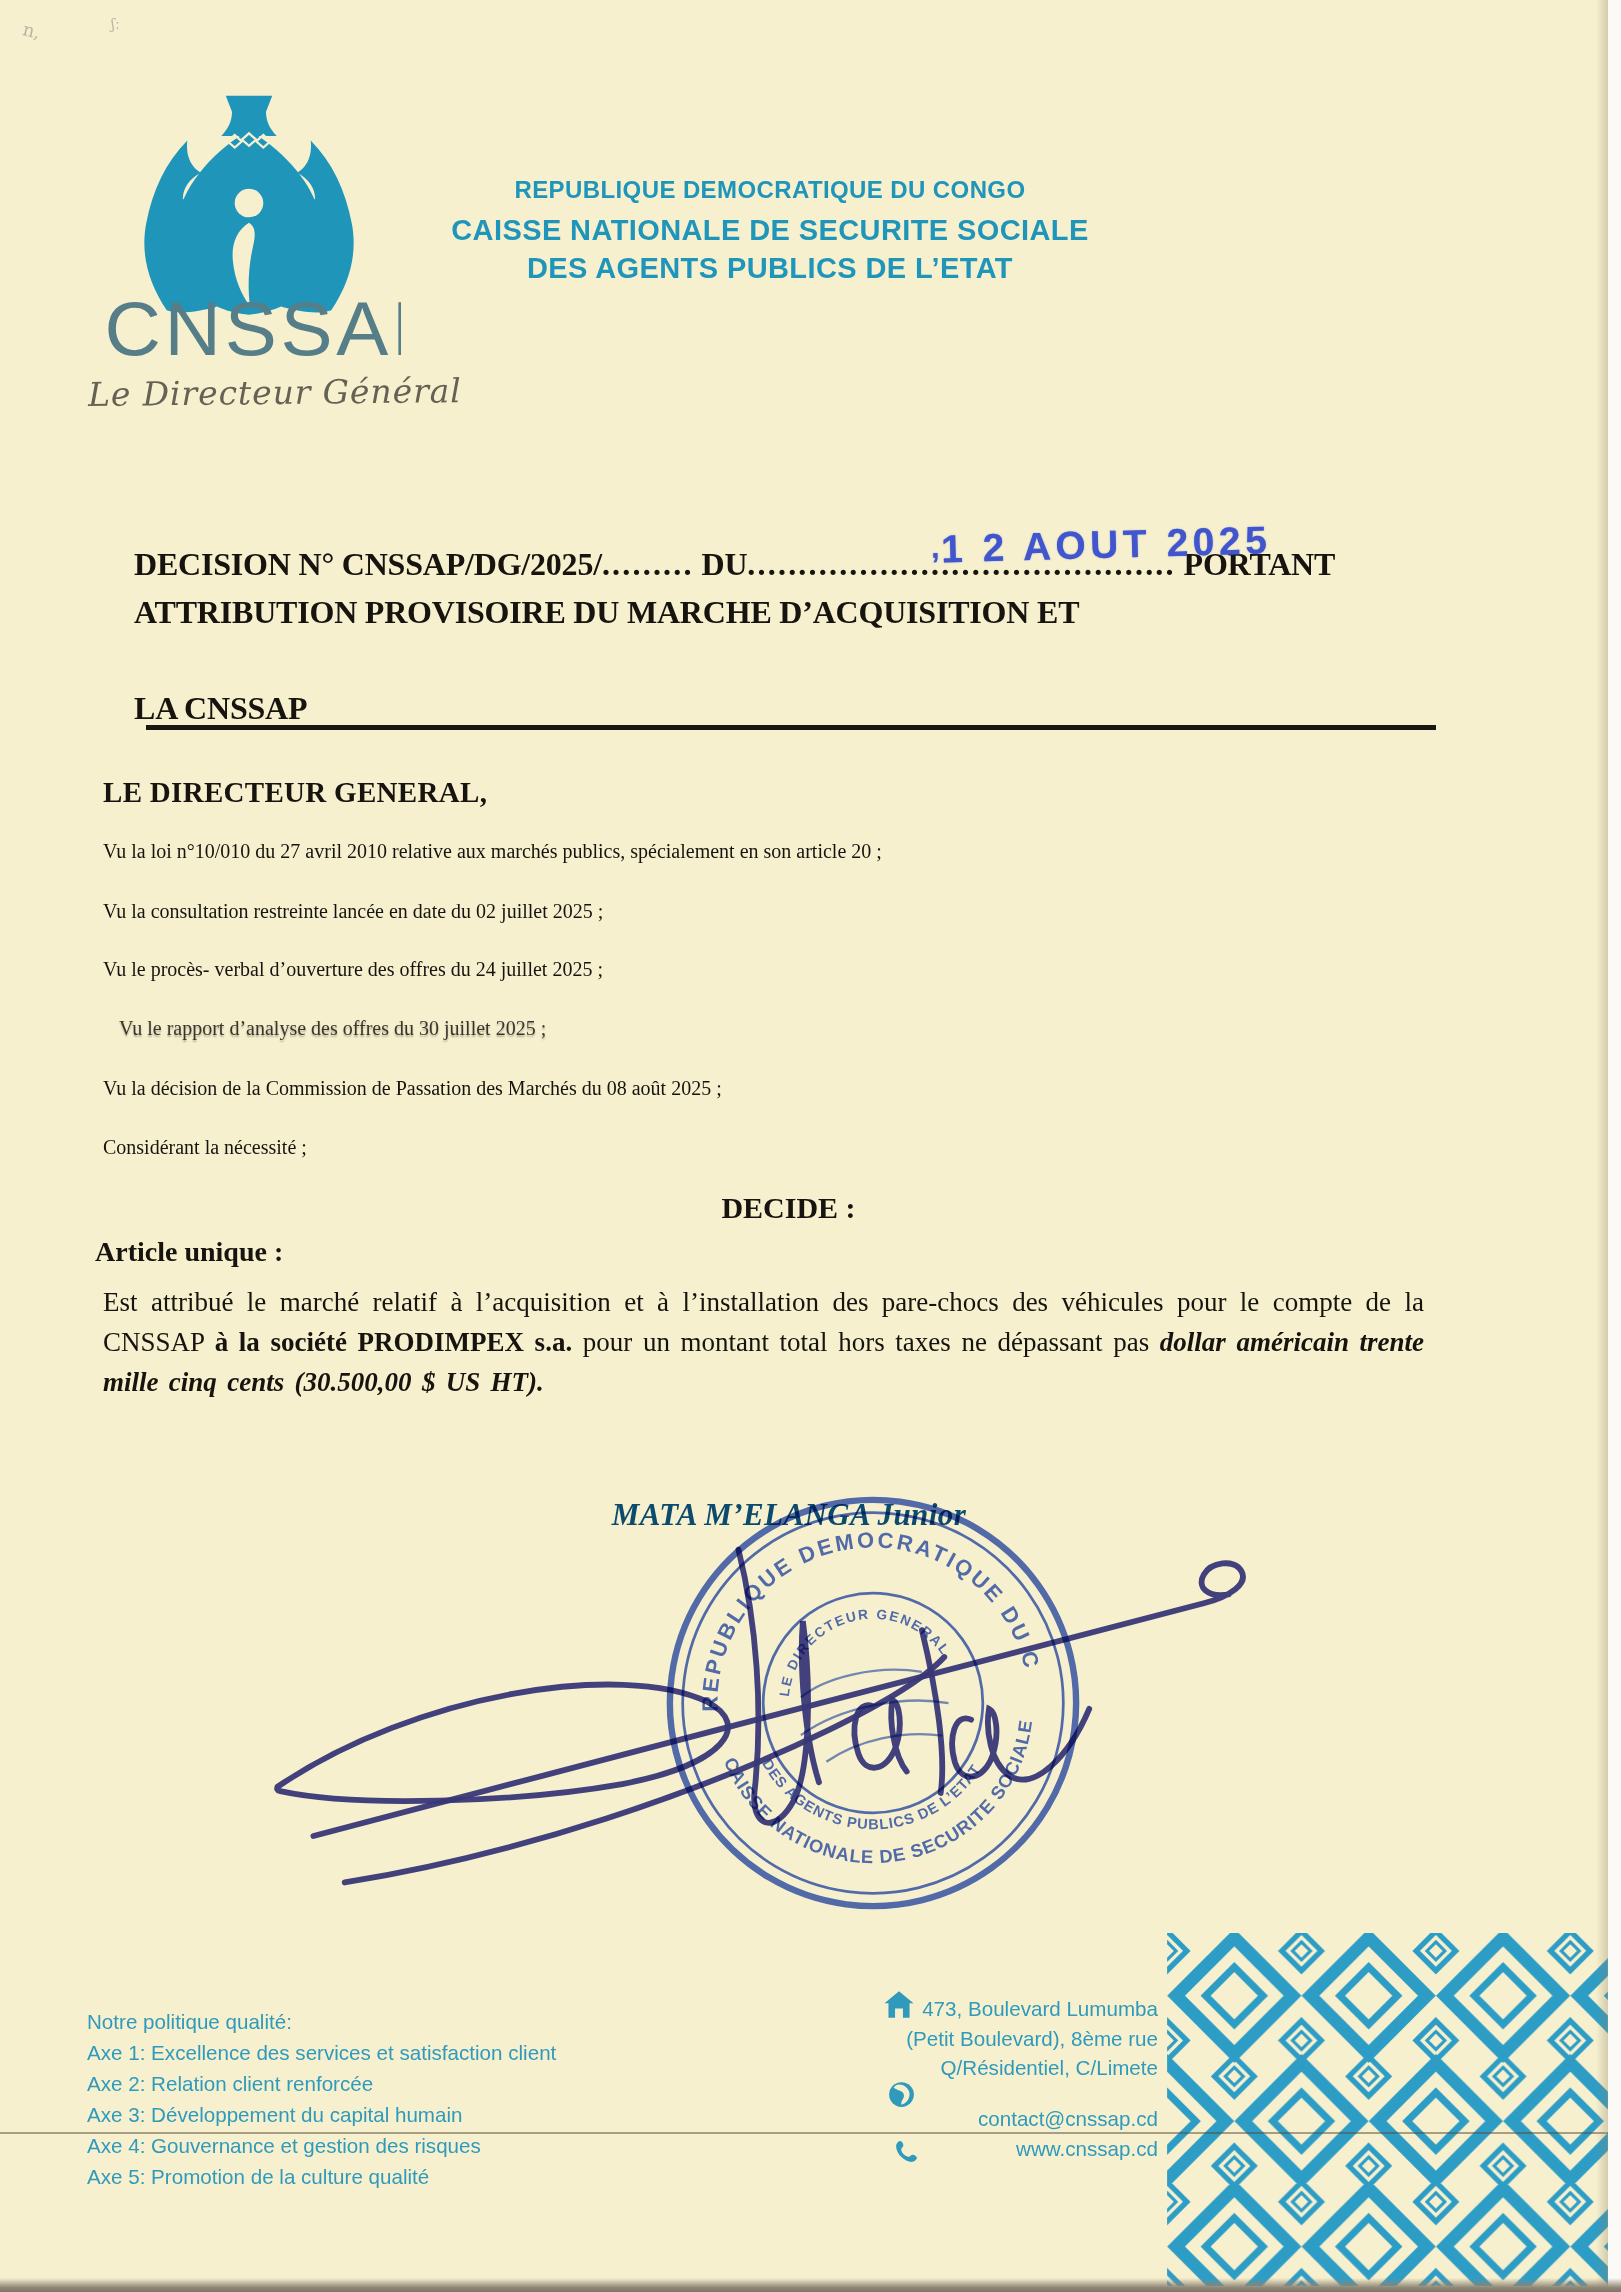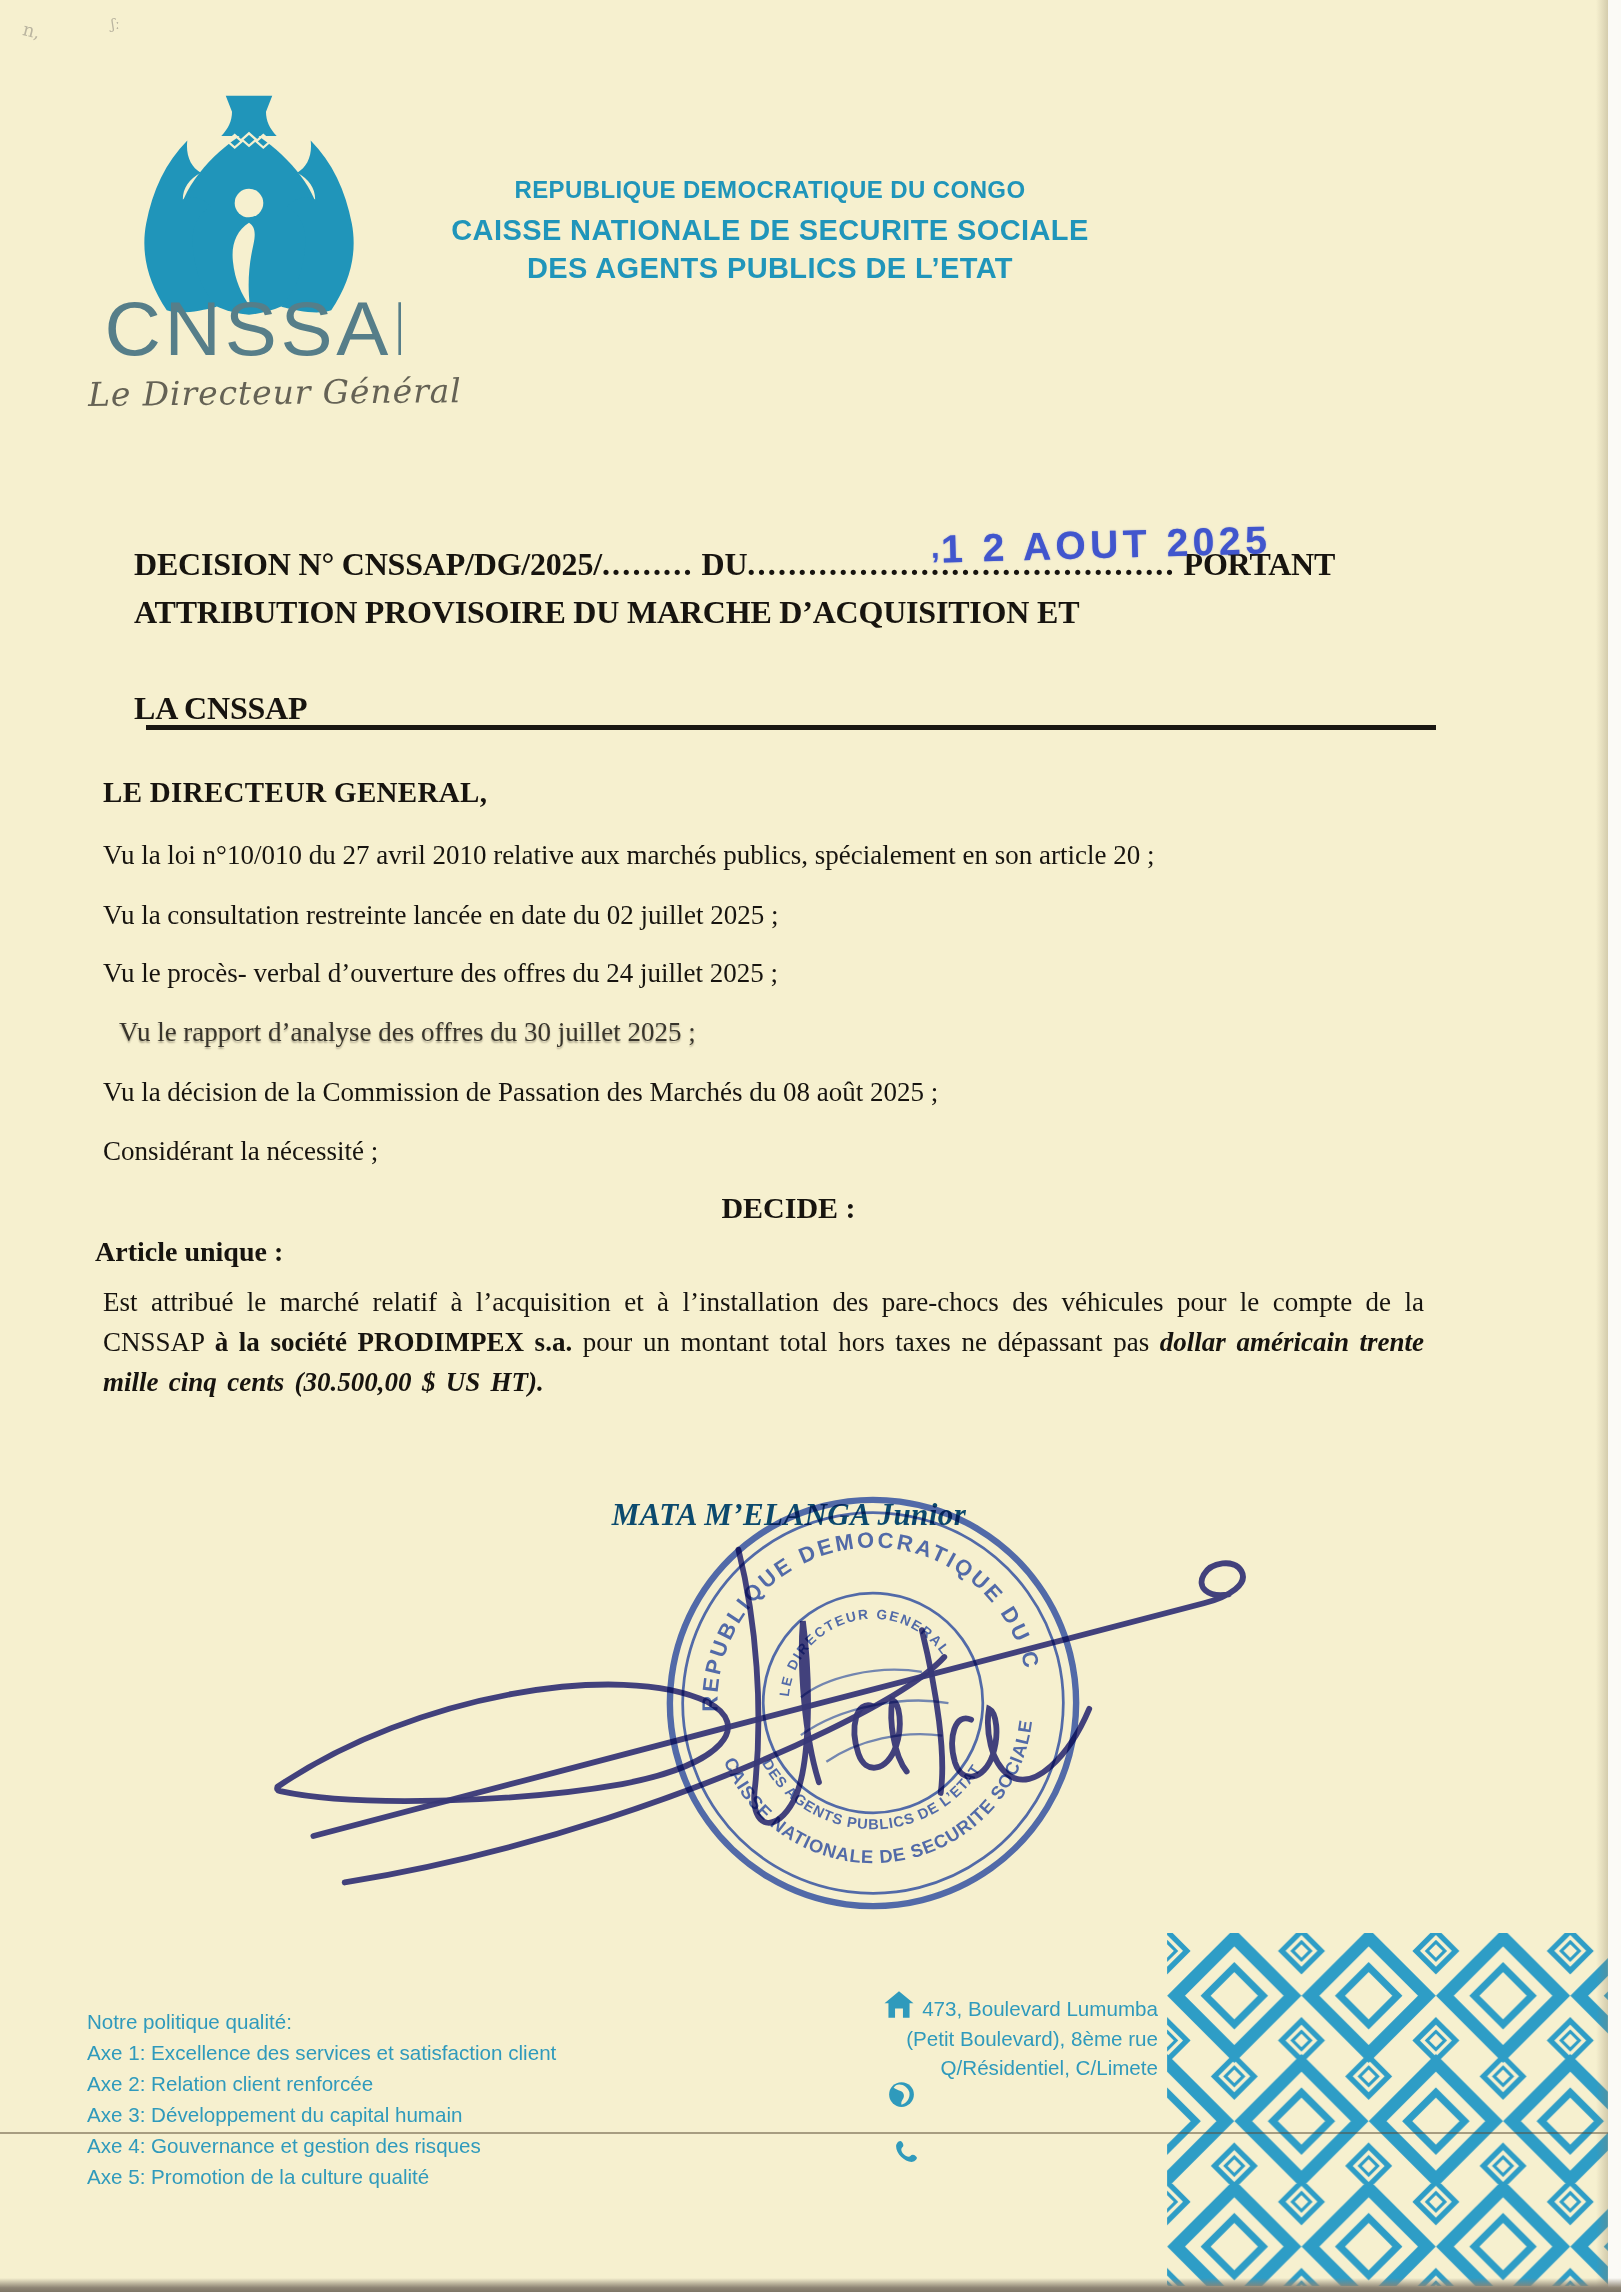--- a/index.html
+++ b/index.html
@@ -23,21 +23,21 @@
   
   .doc-title{left:134px;top:540px;width:1309px;text-align:left;color:var(--text);
     font-weight:bold;font-size:32px;line-height:48px;letter-spacing:-0.2px;}
   .dots{letter-spacing:2.2px;font-weight:bold;}
   .date-stamp{left:931px;top:523px;color:var(--date-stamp);font-family:"Liberation Sans",sans-serif;
     font-weight:bold;font-size:39px;letter-spacing:4.5px;transform:rotate(-1.6deg);
     text-shadow:0 0 1.3px rgba(65,86,205,.7);white-space:nowrap;}
   .date-stamp .mark{font-size:30px;letter-spacing:0;margin-right:1.8px;vertical-align:5.4px;}
   .rule{left:146px;top:725px;width:1290px;height:4.5px;background:#1a1712;}
   
-  .body-text{color:var(--text);font-size:27px;white-space:nowrap;}
+  .body-text{color:var(--text);font-size:20px;white-space:nowrap;}
   .salutation{left:103px;top:776px;font-weight:bold;font-size:29px;letter-spacing:0.3px;}
   .r0{left:103px;top:840px;} .r1{left:103px;top:900px;} .r2{left:103px;top:958px;}
   .r3{left:119px;top:1017px;text-shadow:0 1.8px 1.8px rgba(45,38,25,.4);opacity:.85;}
   .r4{left:103px;top:1077px;} .r5{left:103px;top:1136px;}
   .decide{left:134px;top:1191px;width:1309px;text-align:center;font-weight:bold;font-size:30px;color:var(--text);}
   .article-label{left:95px;top:1236px;font-weight:bold;font-size:28px;color:var(--text);}
   .article-para{left:103px;top:1282px;width:1321px;font-size:27px;line-height:40px;
     text-align:justify;color:var(--text);word-spacing:3.6px;}
   .article-para .b{font-weight:bold;}
   .article-para .bi{font-weight:bold;font-style:italic;}
@@ -184,20 +184,24 @@
 <svg class="abs c-icon" style="left:894px;top:2139px;" width="25" height="25" viewBox="0 0 24 24">
   <path fill="currentColor" d="M6,2 C7,2 9,4 9,6 C9,8 7,8 7,10 C7,13 11,17 14,17 C16,17 16,15 18,15 C20,15 22,17 22,18 C22,20 19,22 17,22 C10,22 2,14 2,7 C2,5 4,2 6,2 Z"></path>
 </svg>
 
 <div class="abs contact">
   <div class="contact-group">
     <div>473, Boulevard Lumumba</div>
     <div>(Petit Boulevard), 8ème rue</div>
     <div>Q/Résidentiel, C/Limete</div>
   </div>
+  <div class="contact-group">
+    <div>contact@cnssap.cd</div>
+    <div>www.cnssap.cd</div>
+  </div>
 </div>
 
 <svg class="abs pattern-svg" width="441" height="353" viewBox="0 0 492 394">
   <defs>
     <pattern id="tribal" width="150" height="280" patternUnits="userSpaceOnUse">
       <g stroke="var(--pattern)" fill="none">
 
         <path d="M75,5 L140,70 L75,135 L10,70 Z" stroke-width="14"></path>
         <path d="M75,38 L107,70 L75,102 L43,70 Z" stroke-width="8"></path>
 

